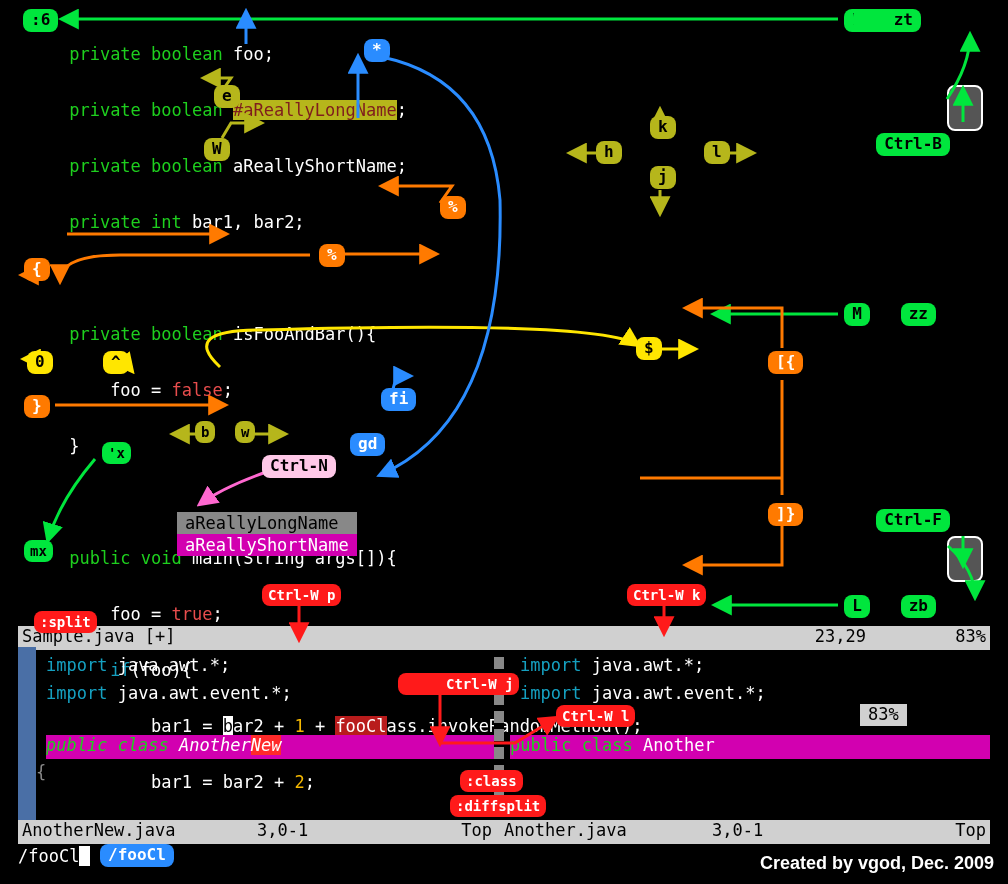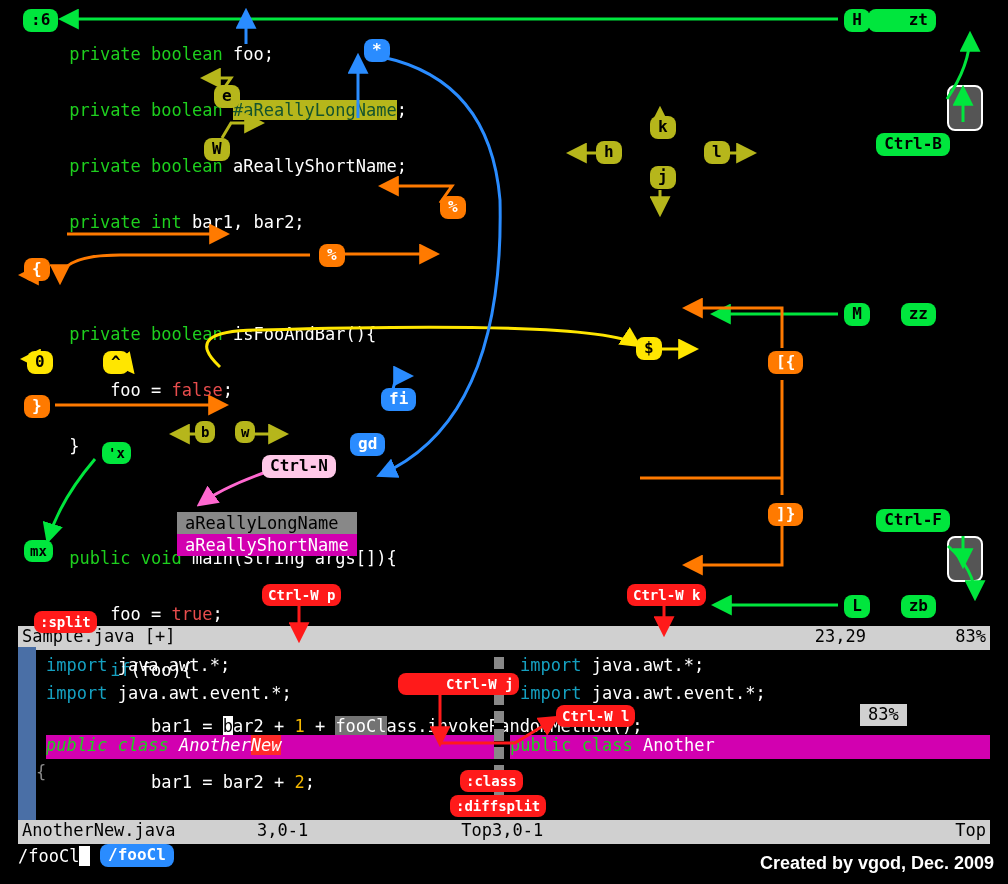--- a/index.html
+++ b/index.html
@@ -20,23 +20,23 @@
   body{
     margin:0; padding:0; width:1008px; height:884px;
     background:#000; color:#fff;
     font-family:"DejaVu Sans Mono","Menlo","Consolas",monospace;
     font-size:17px; position:relative; overflow:hidden;
   }
   .code{position:absolute; left:18px; top:12px; line-height:28px; white-space:pre;}
   .code div{height:28px;}
   .kw{color:var(--code-kw);} .typ{color:var(--code-type);}
   .str{color:var(--code-str);} .num{color:var(--code-num);}
-  .hl{background:var(--olive); color:#14532d;}
+  .hl{background:var(--olive); color:#7f1d1d;}
   .cur{background:#fff; color:#000;}
-  .box{background:#737373; color:#fff;}
+  .box{background:#b91c1c; color:#fff;}
 
   .tag{position:absolute; border-radius:8px; padding:1px 8px 2px;
        font-weight:bold; font-size:16px; color:#000; white-space:nowrap;
        line-height:20px;}
   .g{background:var(--green);} .y{background:var(--yellow);}
   .ol{background:var(--olive);} .or{background:var(--orange); color:#fff;} 
   .rd{background:var(--red); color:#fff;}
   .bl{background:var(--blue); color:#fff;}
   .pk{background:#ffc8e8;}
   .small{font-size:14px; padding:1px 6px;}
@@ -123,20 +123,21 @@
 </div>
 <div style="position:absolute;left:860px;top:704px;background:#d0d0d0;color:#000;padding:0 8px;height:22px;">83%</div>
 <div class="line-magenta" style="left:510px;top:735px;width:480px;">
   <span class="kw">public class </span><span>Another</span>
 </div>
 
 <div class="status" style="top:820px;">
   <span style="width:235px;">AnotherNew.java</span>
   <span style="width:120px;">3,0-1</span>
   <span style="width:115px;text-align:right;">Top</span>
+  <span style="width:220px;padding-left:12px;">Another.java</span>
   <span style="width:120px;">3,0-1</span>
   <span class="fill" style="text-align:right;">Top</span>
 </div>
 <div style="position:absolute;left:18px;top:846px;">
   <span>/fooCl</span><span class="cur">&nbsp;</span>
 </div>
 
 <div class="vsep"></div>
 
 <div class="thumb" style="right:25px;top:85px;"></div>
@@ -215,21 +216,21 @@
   <path class="arr apk" d="M272 470 Q225 486 200 504" marker-end="url(#mpk)"></path>
 
   <path class="arr ar" d="M299 605 L299 639" marker-end="url(#mr)"></path>
   <path class="arr ar" d="M440 693 L440 743" marker-end="url(#mr)"></path>
   <path class="arr ar" d="M440 743 L515 743 L556 718" marker-end="url(#mr)"></path>
   <path class="arr ar" d="M664 605 L664 633" marker-end="url(#mr)"></path>
 </svg>
 
 <div class="tag g" style="left:23px; top:9px;">:6</div>
 <div class="tag g" style="right:138px;top:9px;">H</div>
-<div class="tag g" style="right:72px; top:9px;padding-left:41px;">zt</div>
+<div class="tag g" style="right:87px; top:9px;padding-left:41px;">zt</div>
 <div class="tag g" style="right:58px; top:133px;">Ctrl-B</div>
 <div class="tag g" style="right:138px;top:303px;">M</div>
 <div class="tag g" style="right:72px; top:303px;">zz</div>
 <div class="tag g" style="right:58px; top:509px;">Ctrl-F</div>
 <div class="tag g" style="right:138px;top:595px;">L</div>
 <div class="tag g" style="right:72px; top:595px;">zb</div>
 <div class="tag g small" style="left:102px;top:442px;">'x</div>
 <div class="tag g small" style="left:24px; top:540px;">mx</div>
 
 <div class="tag ol" style="left:214px;top:85px;">e</div>

